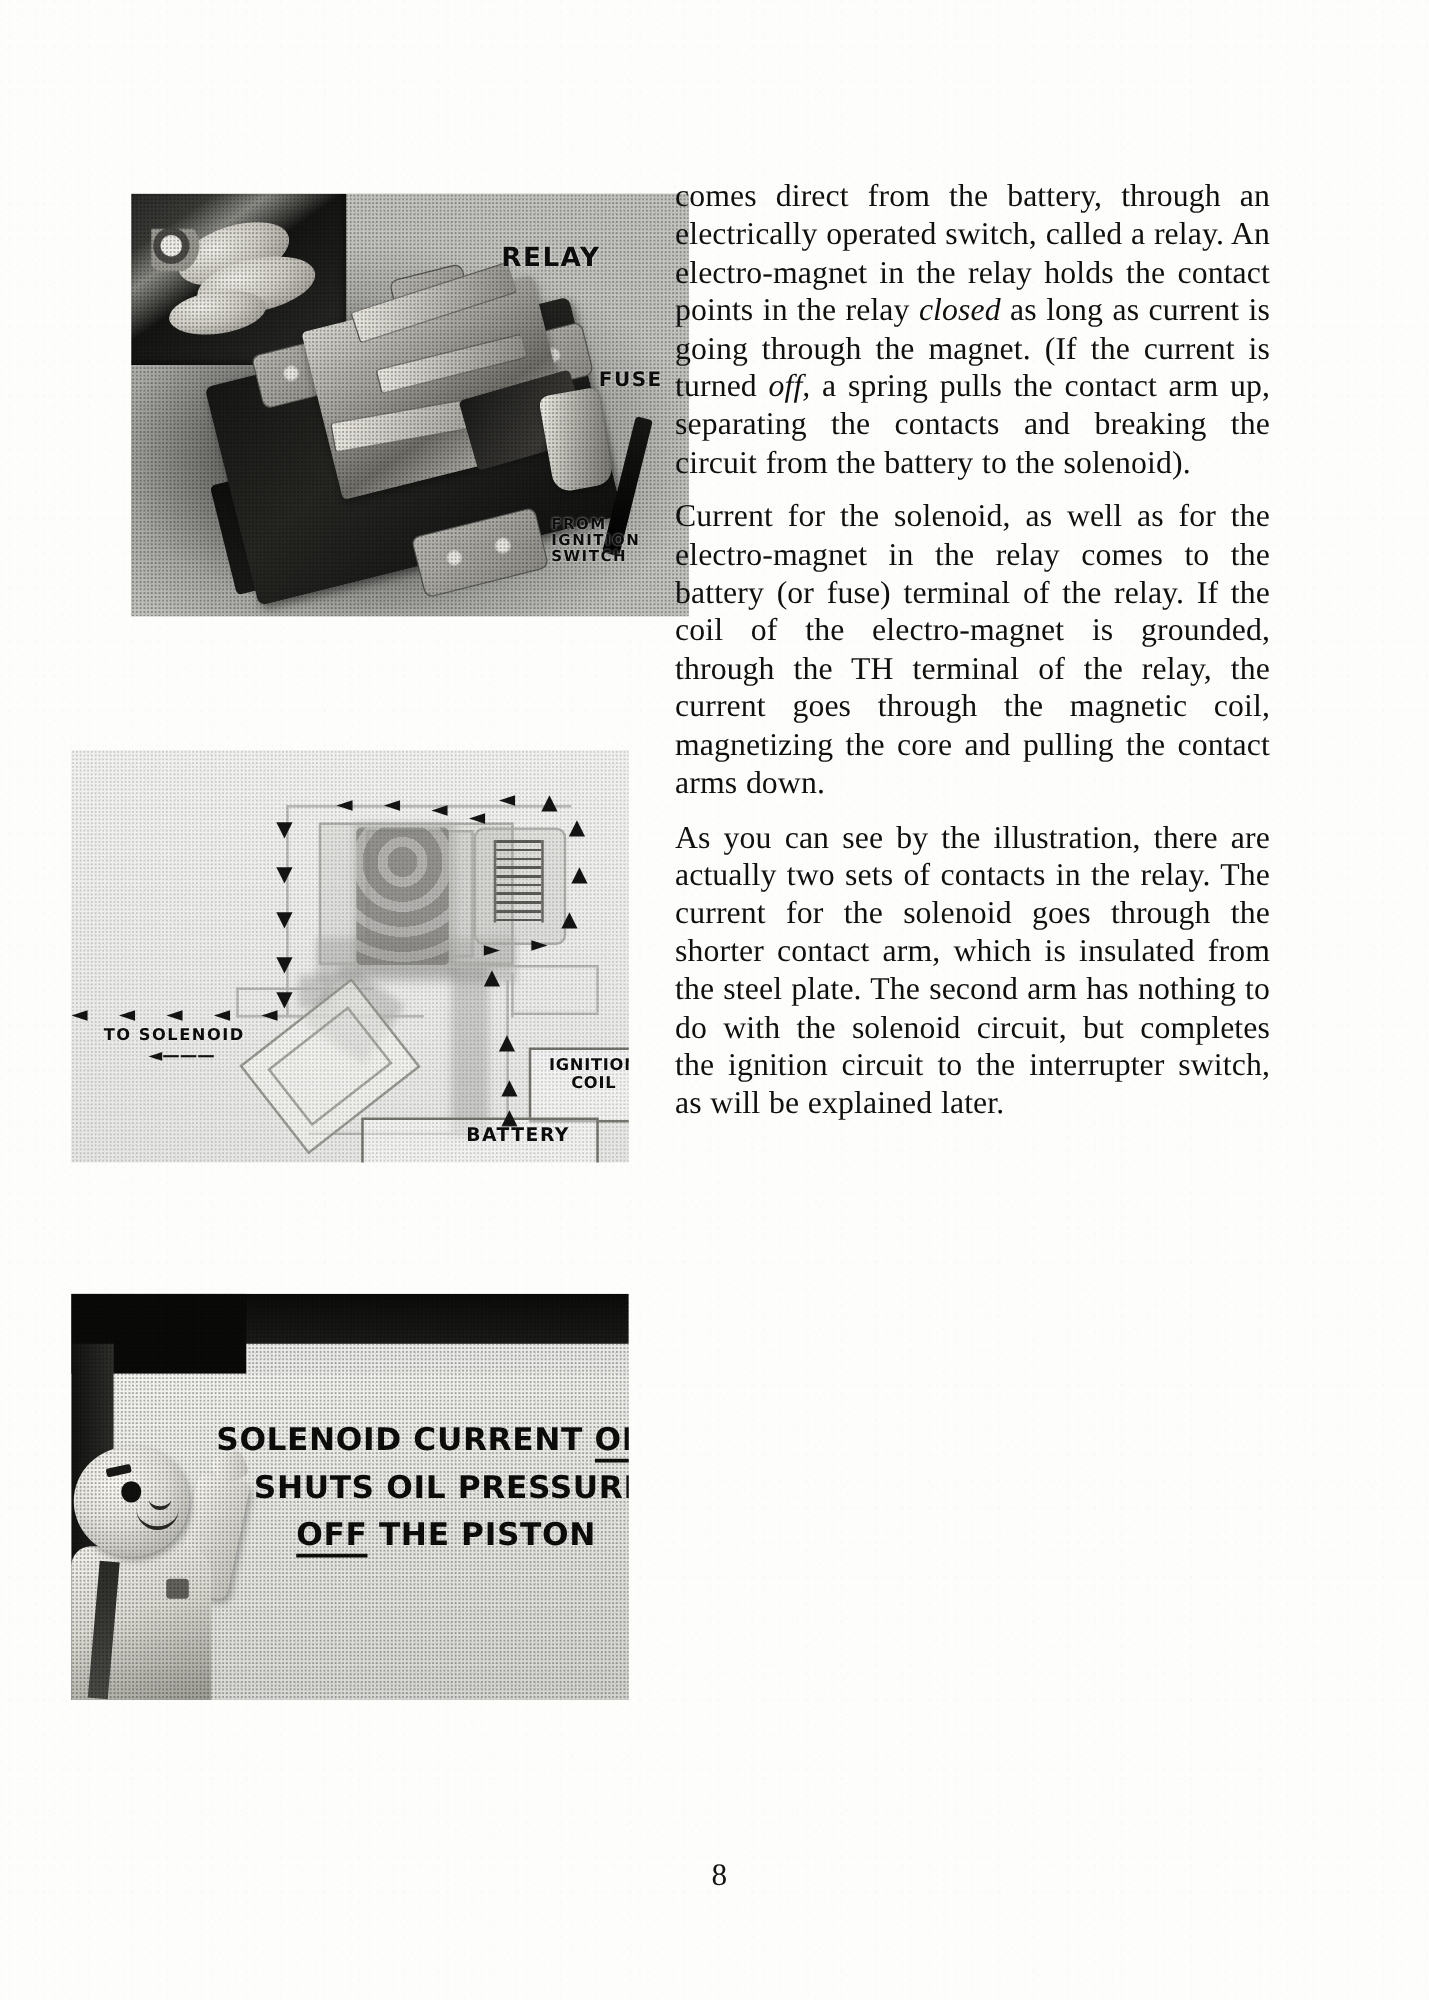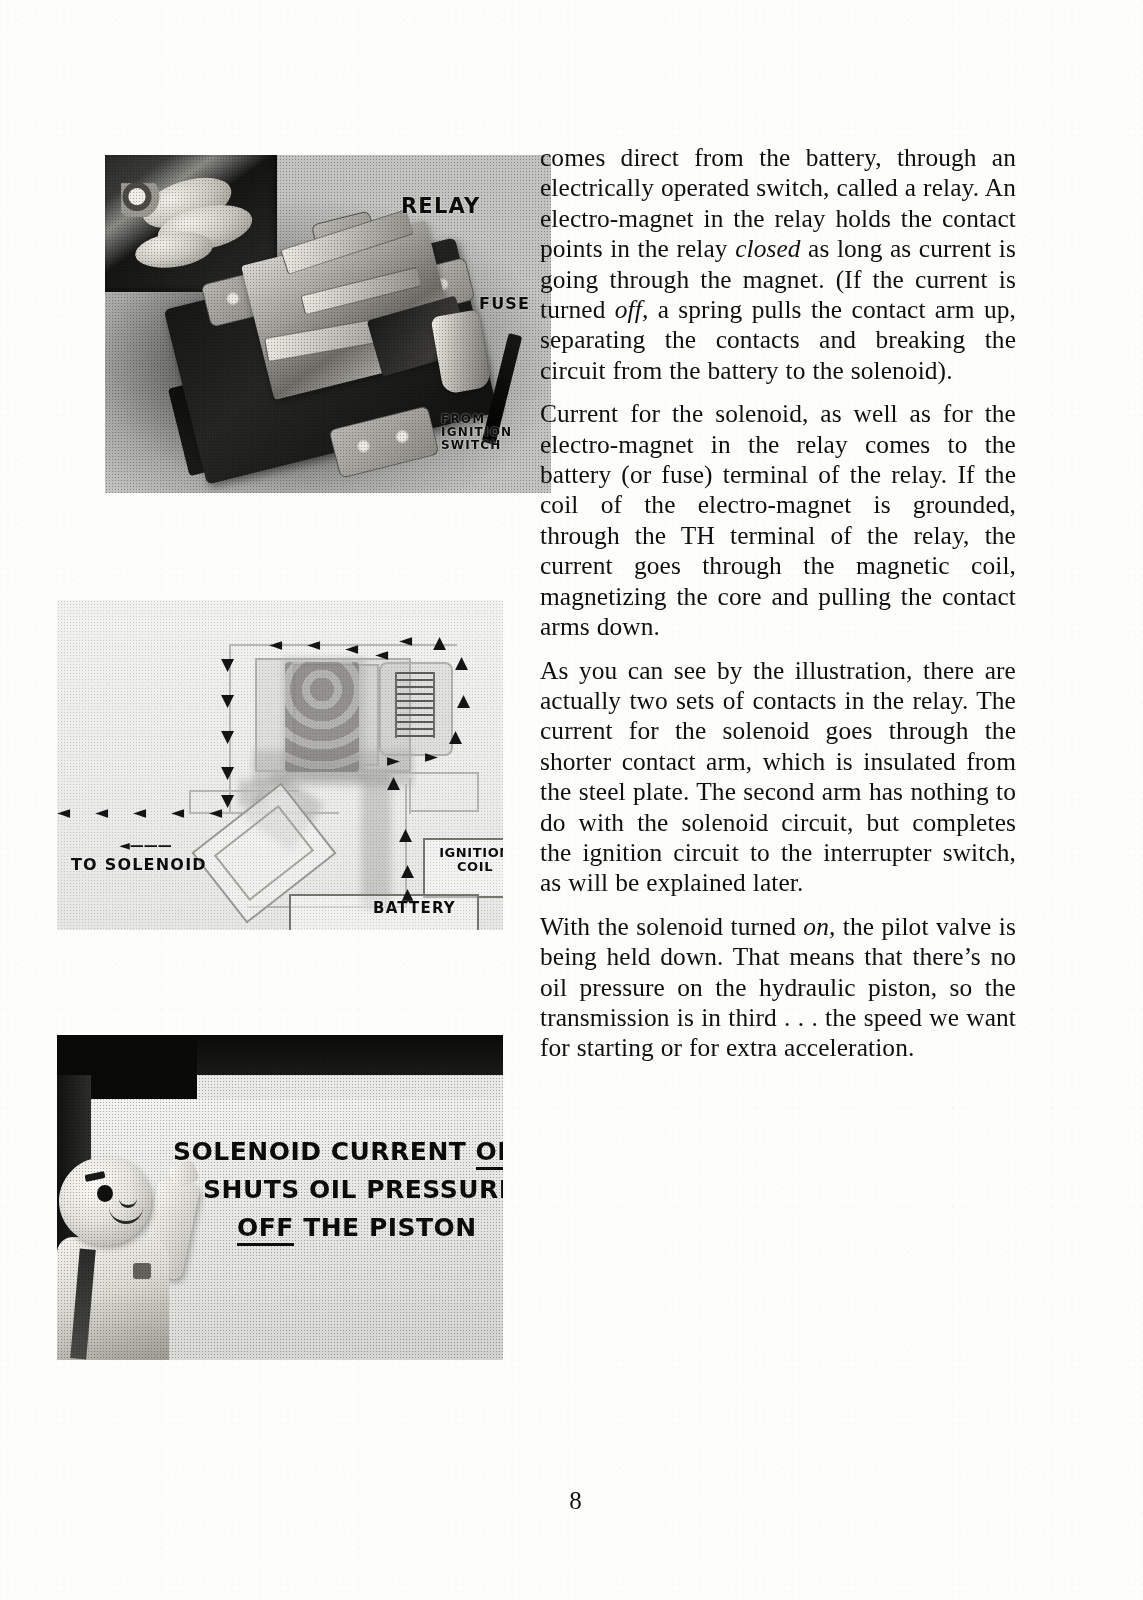--- a/index.html
+++ b/index.html
@@ -413,21 +413,21 @@
       <div class="inner"></div>
     </div>
 
     <div class="box-outline" style="left:366px; top:238px; width:104px; height:56px;"></div>
     <div class="fig-label" style="left:370px; top:246px; font-size:13px; white-space:pre; letter-spacing:.6px; text-align:center; width:96px;">IGNITION
 COIL</div>
 
     <div class="box-outline" style="left:232px; top:294px; width:186px; height:40px;"></div>
     <div class="fig-label" style="left:268px; top:300px; font-size:15px;margin-left:48px;">BATTERY</div>
 
-    <div class="fig-label" style="left:14px; top:222px; font-size:16px;margin-top:34px;">TO SOLENOID</div>
+    <div class="fig-label" style="left:26px; top:222px; font-size:13px;">TO SOLENOID</div>
     <div class="ar" style="left:62px; top:238px; font-size:14px;">◄———</div>
 
     <div class="ar" style="left:0px;   top:204px;">◄</div>
     <div class="ar" style="left:38px;  top:204px;">◄</div>
     <div class="ar" style="left:76px;  top:204px;">◄</div>
     <div class="ar" style="left:114px; top:204px;">◄</div>
     <div class="ar" style="left:152px; top:204px;">◄</div>
 
     <div class="ar" style="left:164px; top:56px;">▼</div>
     <div class="ar" style="left:164px; top:92px;">▼</div>
@@ -480,21 +480,20 @@
       <u>OFF</u><span> THE PISTON</span>
     </div>
 
     <div class="halftone"></div>
   </div>
 
   <div id="textcol">
     <p class="para">comes direct from the battery, through an electrically operated switch, called a relay. An electro-magnet in the relay holds the contact points in the relay <em>closed</em> as long as current is going through the magnet. (If the current is turned <em>off,</em> a spring pulls the contact arm up, separating the contacts and breaking the circuit from the battery to the solenoid).</p>
     <p class="para">Current for the solenoid, as well as for the electro-magnet in the relay comes to the battery (or fuse) terminal of the relay. If the coil of the electro-magnet is grounded, through the TH terminal of the relay, the current goes through the magnetic coil, magnetizing the core and pulling the contact arms down.</p>
     <p class="para">As you can see by the illustration, there are actually two sets of contacts in the relay. The current for the solenoid goes through the shorter contact arm, which is insulated from the steel plate. The second arm has nothing to do with the solenoid circuit, but completes the ignition circuit to the interrupter switch, as will be explained later.</p>
-    <p class="para">With the solenoid turned <em>on,</em> the pilot valve is being held down. That means that there’s no oil pressure on the hydraulic piston, so the transmission is in third . . . the speed we want for starting or for extra acceleration.</p>
   </div>
 
   <div id="pagenum">
     <span>8</span>
   </div>
 
   <div id="grain"></div>
 </div>
 
 </body></html>

